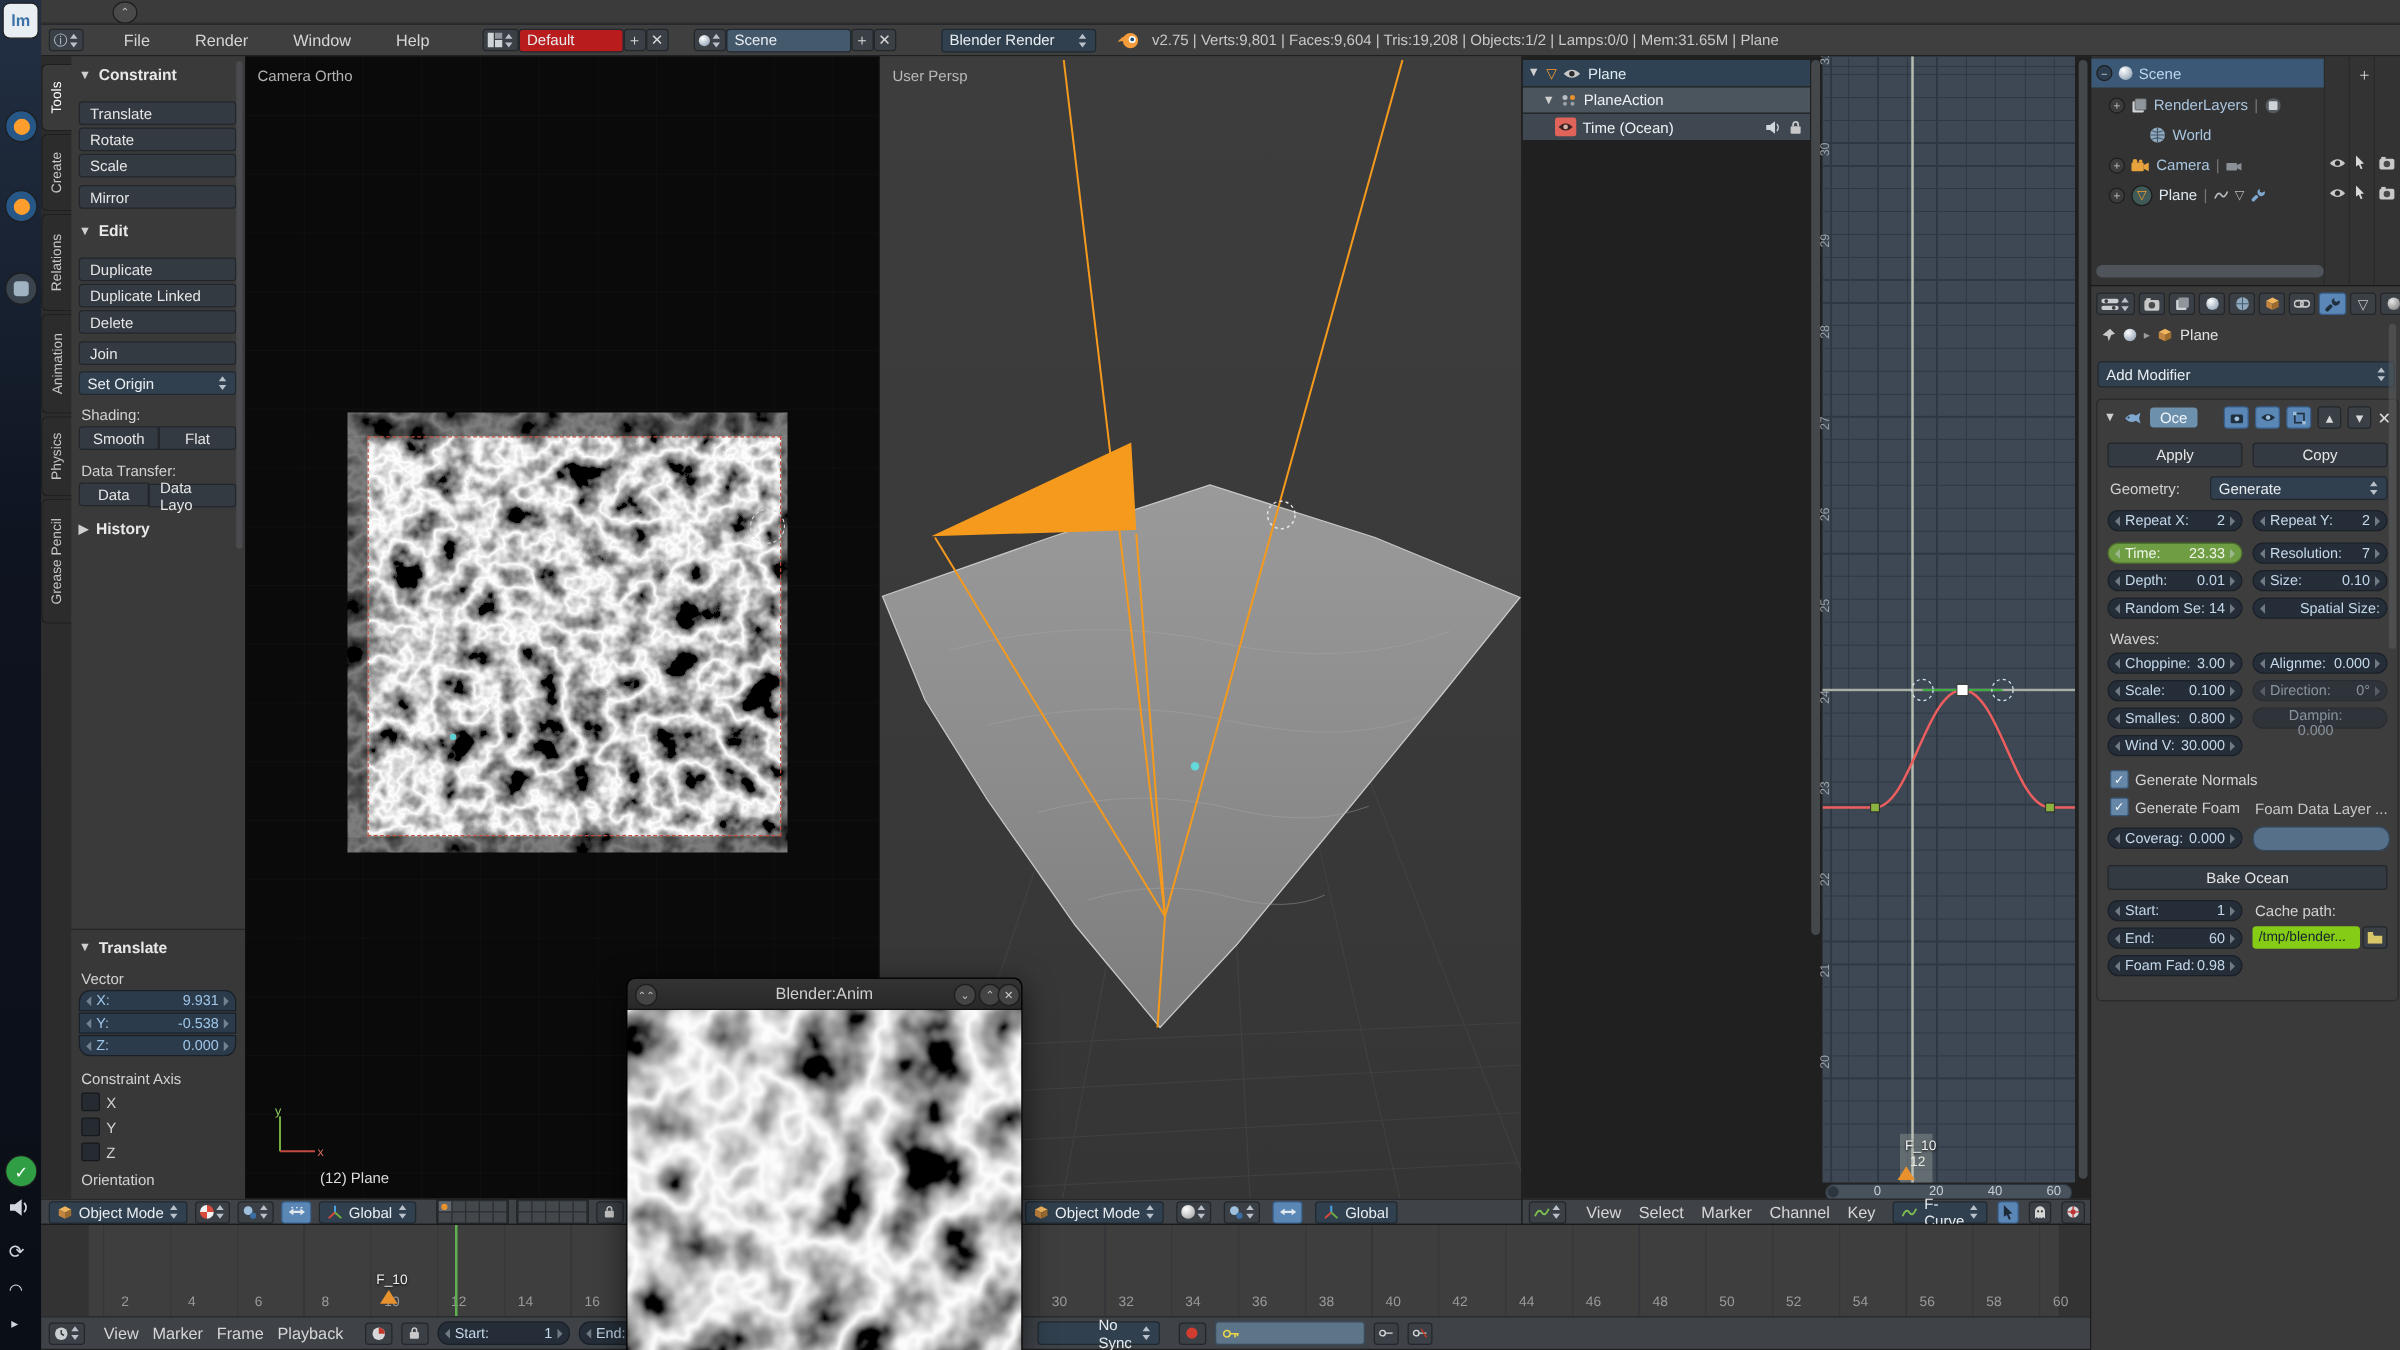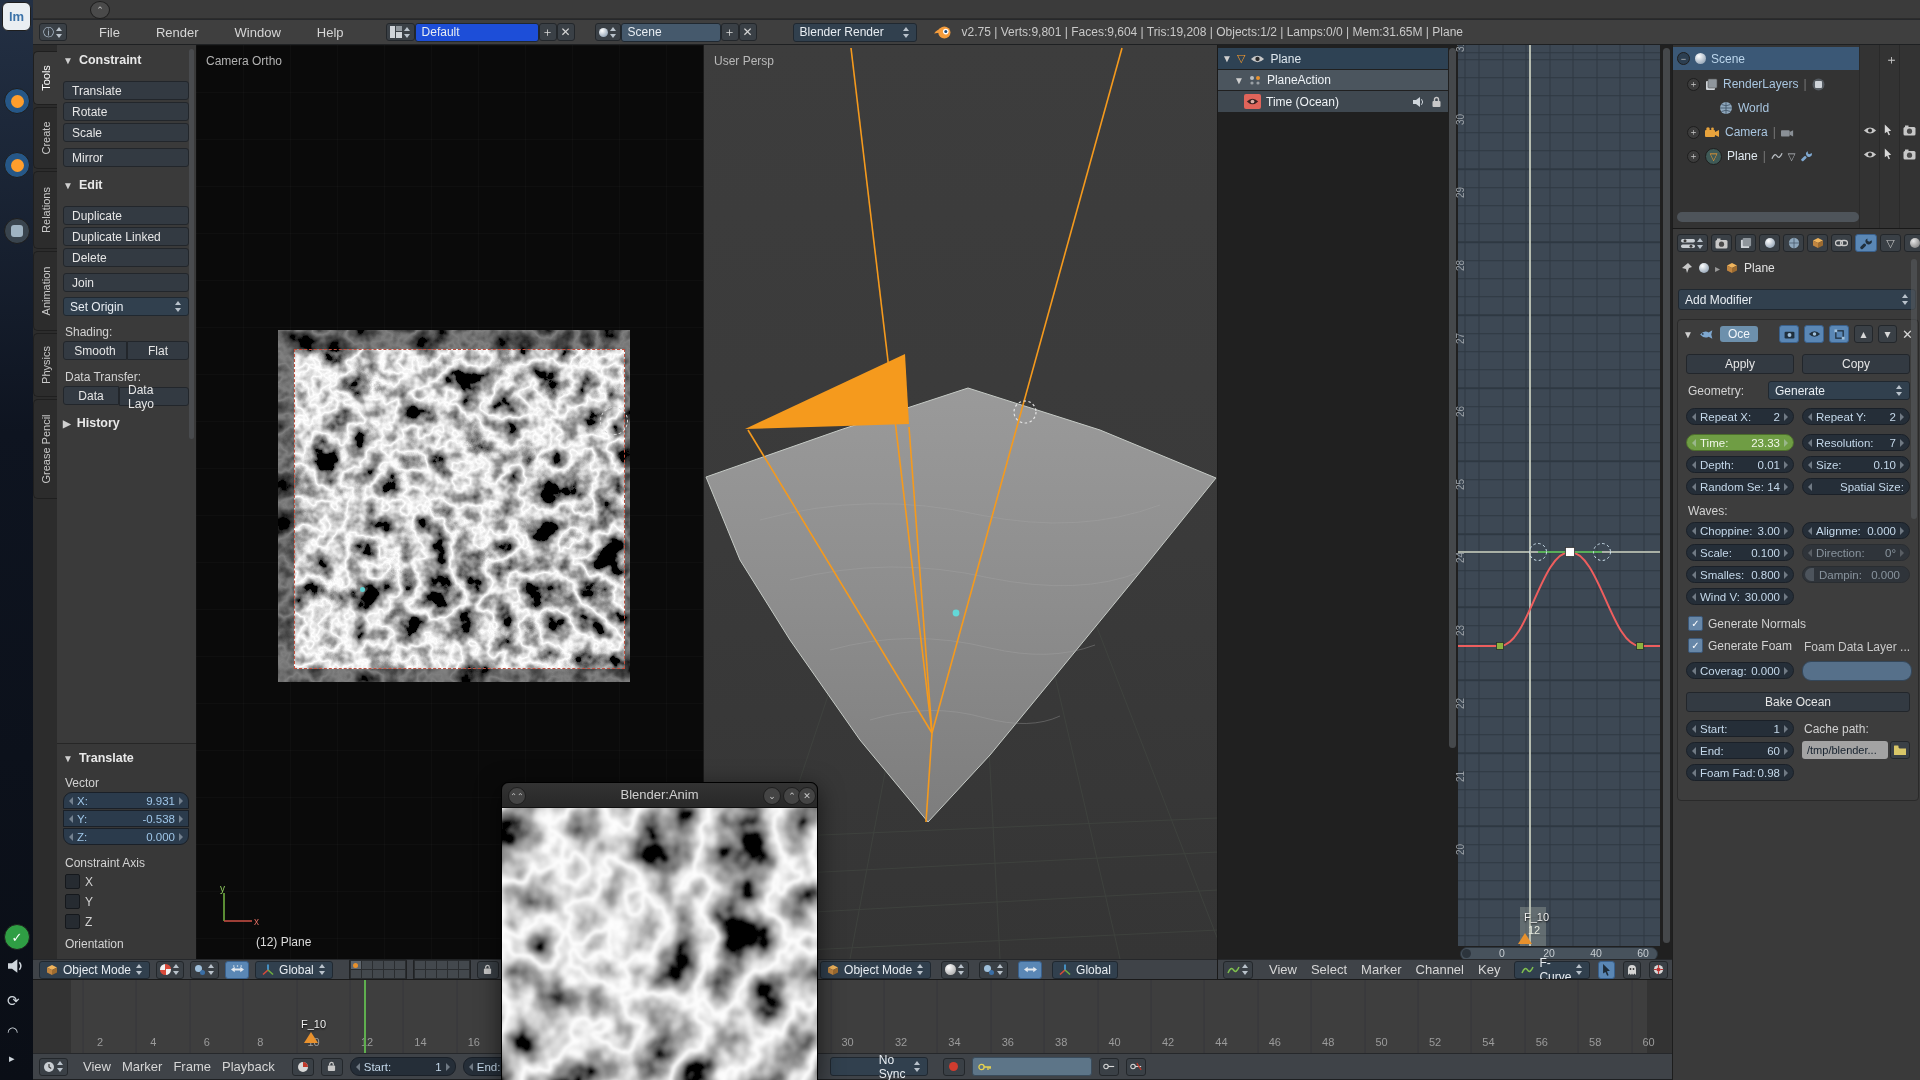--- a/index.html
+++ b/index.html
@@ -94,21 +94,21 @@
     <span class="menu" style="margin:0 18px;">Window</span>
     <span class="menu" style="margin:0 18px;">Help</span>
     <div class="iconbtn" style="margin-left:24px;">
       <svg class="ic" width="12" height="12" viewBox="0 0 12 12">
           <rect x="0" y="0" width="5" height="12" fill="#cfd4d9"></rect>
           <rect x="6" y="0" width="6" height="5" fill="#8f969c"></rect>
           <rect x="6" y="6" width="6" height="6" fill="#cfd4d9"></rect>
         </svg>
       <span class="spin"></span>
     </div>
-    <div class="dd" style="width:124px;height:19px;background:#1d4ed8;">
+    <div class="dd" style="width:84px;height:19px;background:#b91c1c;">
       <span class="grow">Default</span>
     </div>
     <div class="iconbtn" style="width:18px;">＋</div>
     <div class="iconbtn" style="width:18px;">✕</div>
     <div class="iconbtn" style="margin-left:20px;">
       <span style="width:9px;height:9px;border-radius:50%;background:radial-gradient(circle at 35% 30%,#fff,#7a8fa5);display:block;"></span>
       <span class="spin"></span>
     </div>
     <div class="dd" style="width:100px;height:19px;background:#45596c;">
       <span class="grow">Scene</span>
@@ -773,21 +773,21 @@
           <span class="lab">Direction:</span>
           <span class="val">0°</span>
           <span class="arrR"></span>
       </div>
       <div class="abs pill" style="left:8px;top:246px;width:108px;">
         <span class="arrL"></span>
           <span class="lab">Smalles:</span>
           <span class="val">0.800</span>
           <span class="arrR"></span>
       </div>
-      <div class="abs pill dis" style="left:124px;top:246px;width:108px;padding-left:2px;">
+      <div class="abs pill dis" style="left:124px;top:246px;width:108px;padding-left:2px;flex-direction:column;">
         <span style="width:9px;height:13px;background:#5b6877;border-radius:7px 0 0 7px;margin-right:5px;"></span>
         <span class="lab">Dampin:</span>
           <span class="val">0.000</span>
       </div>
       <div class="abs pill" style="left:8px;top:268px;width:108px;">
         <span class="arrL"></span>
           <span class="lab">Wind V:</span>
           <span class="val">30.000</span>
           <span class="arrR"></span>
       </div>
@@ -820,21 +820,21 @@
           <span class="val">1</span>
           <span class="arrR"></span>
       </div>
       <div class="abs lbl" style="left:126px;top:402px;">Cache path:</div>
       <div class="abs pill" style="left:8px;top:422px;width:108px;">
         <span class="arrL"></span>
           <span class="lab">End:</span>
           <span class="val">60</span>
           <span class="arrR"></span>
       </div>
-      <div class="abs" style="left:124px;top:421px;width:86px;height:18px;background:#a3a3a3;border-radius:3px;color:#16222e;font-size:11px;display:flex;align-items:center;padding:0 5px;box-sizing:border-box;">
+      <div class="abs" style="left:124px;top:421px;width:86px;height:18px;background:#84cc16;border-radius:3px;color:#16222e;font-size:11px;display:flex;align-items:center;padding:0 5px;box-sizing:border-box;">
         <span>/tmp/blender...</span>
       </div>
       <div class="iconbtn abs" style="left:212px;top:421px;width:20px;height:18px;">
         <svg class="ic" width="12" height="10" viewBox="0 0 12 10">
             <path d="M0,2 H4 L5.5,3.5 H12 V10 H0Z" fill="#d8c668"></path>
             <rect x="0" y="0.5" width="4.5" height="2" rx="0.5" fill="#d8c668"></rect>
           </svg>
       </div>
       <div class="abs pill" style="left:8px;top:444px;width:108px;">
         <span class="arrL"></span>

